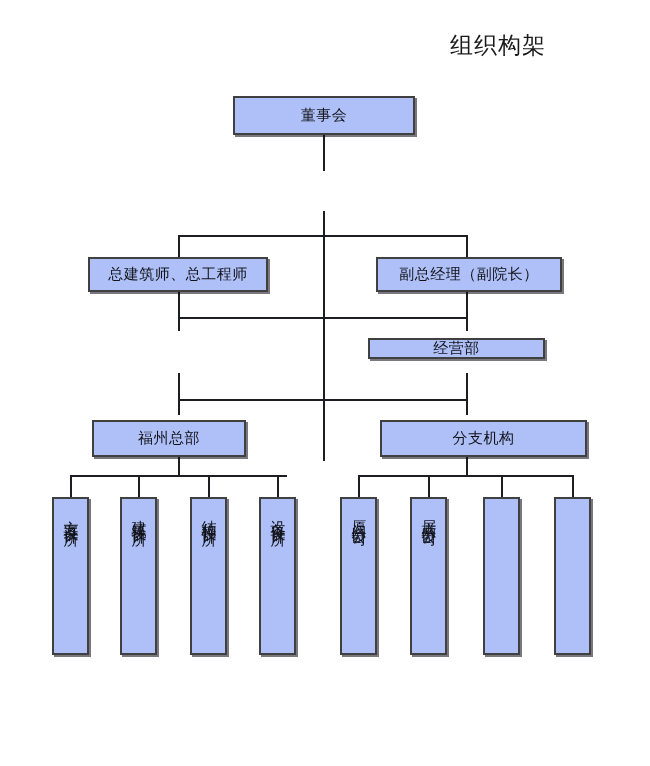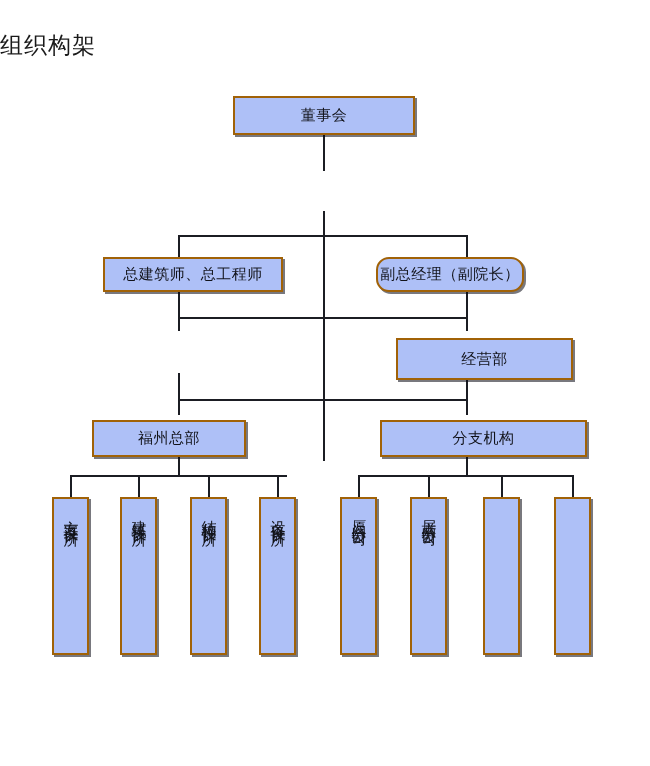--- a/index.html
+++ b/index.html
@@ -19,34 +19,34 @@
     background: #ffffff;
     overflow: hidden;
   }
 
   
   .chart-title {
     position: absolute;
     left: 0;
     top: 30px;
     width: 546px;
-    text-align: left;
+    text-align: right;
     font-size: 23px;
     line-height: 30px;
     letter-spacing: 1px;
     color: #1a1a1a;
     font-family: "DejaVu Sans", "Liberation Sans", sans-serif;
   }
 
   
   .node {
     position: absolute;
     box-sizing: border-box;
     background: #aec0f7;
-    border: 2px solid #a16207;
+    border: 2px solid #404040;
     box-shadow: 2px 2px 0 rgba(10, 10, 20, 0.55);
     display: flex;
     align-items: center;
     justify-content: center;
     text-align: center;
     color: #12131a;
   }
   .node .node-label {
     display: block;
     font-size: 15px;
@@ -116,28 +116,28 @@
   <div class="line v" style="left:358px; top:475px; height:22px;"></div>
   <div class="line v" style="left:428px; top:475px; height:22px;"></div>
   <div class="line v" style="left:501px; top:475px; height:22px;"></div>
   <div class="line v" style="left:572px; top:475px; height:22px;"></div>
 
   <div class="node" style="left:233px; top:96px; width:182px; height:39px;">
     <span class="node-label">董事会</span>
   </div>
 
 
-  <div class="node" style="left:88px; top:257px; width:180px; height:35px;margin-left:15px;">
+  <div class="node" style="left:88px; top:257px; width:180px; height:35px;">
     <span class="node-label">总建筑师、总工程师</span>
   </div>
-  <div class="node" style="left:376px; top:257px; width:148px; height:35px;border-radius:13px;">
+  <div class="node" style="left:376px; top:257px; width:186px; height:35px;">
     <span class="node-label">副总经理（副院长）</span>
   </div>
 
-  <div class="node" style="left:396px; top:338px; width:177px; height:42px;">
+  <div class="node" style="left:368px; top:338px; width:177px; height:21px;">
     <span class="node-label">经营部</span>
   </div>
 
   <div class="node" style="left:92px; top:420px; width:154px; height:37px;">
     <span class="node-label">福州总部</span>
   </div>
   <div class="node" style="left:380px; top:420px; width:207px; height:37px;">
     <span class="node-label">分支机构</span>
   </div>
 

